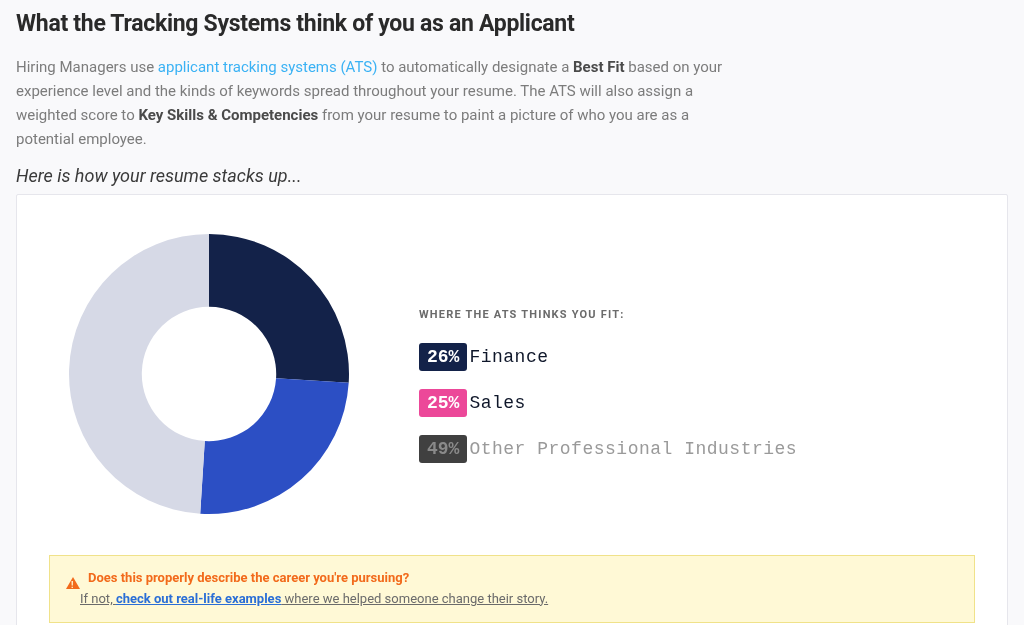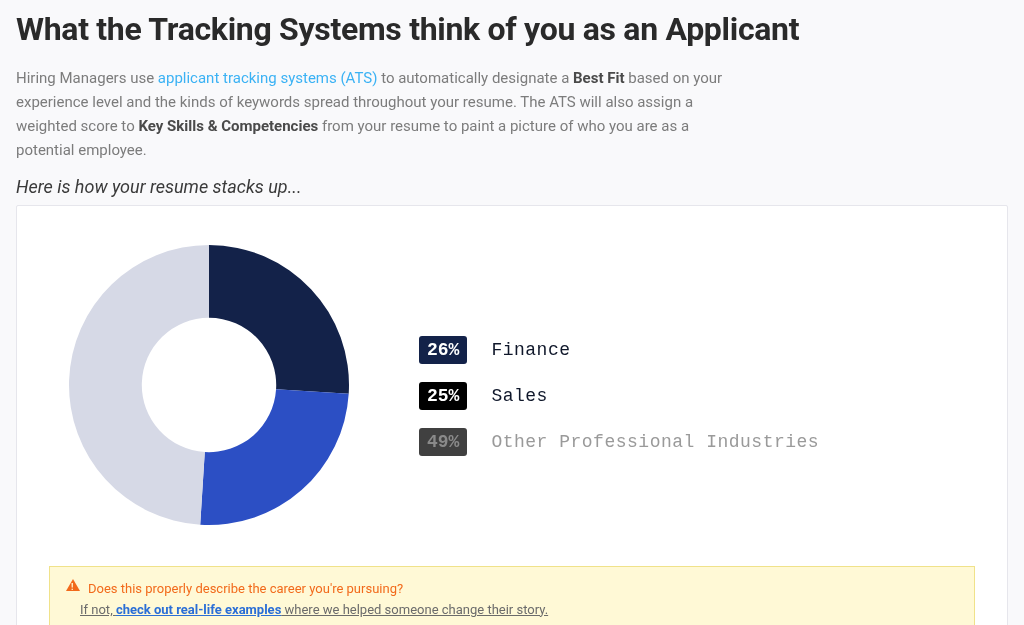--- a/index.html
+++ b/index.html
@@ -3,21 +3,21 @@
   <meta charset="utf-8">
   <style>
     * { margin: 0; padding: 0; box-sizing: border-box; }
     body {
       font-family: -apple-system, BlinkMacSystemFont, 'Segoe UI', Roboto, Helvetica, Arial, sans-serif;
       background: #f9f9fb;
       color: #3a3a3a;
       padding: 10px 16px;
     }
     h2.page-title {
-      font-size: 32px;
+      font-size: 23px;
       font-weight: 700;
       color: #2a2a2a;
       margin-bottom: 18px;
       letter-spacing: -0.3px;
     }
     p.intro {
       font-size: 15px;
       line-height: 1.6;
       color: #7c7c7c;
       max-width: 720px;
@@ -68,21 +68,21 @@
       font-size: 11px;
       letter-spacing: 1.2px;
       font-weight: 700;
       color: #6b6b6b;
       text-transform: uppercase;
       margin-bottom: 22px;
     }
     .legend-item {
       display: flex;
       align-items: center;
-      gap: 24px;
+      gap: 2px;
       margin-bottom: 18px;
       font-family: 'Courier New', Courier, monospace;
       font-size: 18px;
     }
     .legend-pct {
       font-weight: 700;
       color: #fff;
       padding: 4px 8px;
       border-radius: 3px;
       min-width: 48px;
@@ -98,23 +98,23 @@
     .alert {
       margin-top: 26px;
       background: #fff9d6;
       border: 1px solid #f0e28a;
       padding: 12px 16px;
       font-size: 13px;
       line-height: 1.6;
     }
     .alert-q {
       color: #f26a1b;
-      font-weight: 400;
+      font-weight: 700;
       display: flex;
-      align-items: flex-start;
+      align-items: flex-end;
       gap: 8px;
     }
     .alert-sub {
       color: #6b6b6b;
       margin-left: 14px;
       text-decoration: underline;
     }
     .alert-link {
       color: #2a6ed6;
       font-weight: 700;
@@ -153,27 +153,28 @@
 <div class="card">
   <div class="chart-row">
     <div class="donut-wrap">
       <svg id="donut-svg" width="300" height="300" viewBox="0 0 300 300">
           <path d="M 150 10 A 140 140 0 0 1 289.72374197995805 158.79067273410388 L 217.06739615037986 154.21952291236988 A 67.2 67.2 0 0 0 150 82.8 Z" fill="#132249"></path>
           <path d="M 289.72374197995805 158.79067273410388 A 140 140 0 0 1 141.20932726589612 289.72374197995805 L 145.78047708763015 217.06739615037986 A 67.2 67.2 0 0 0 217.06739615037986 154.21952291236988 Z" fill="#2c4fc4"></path>
           <path d="M 141.20932726589612 289.72374197995805 A 140 140 0 0 1 149.99999999999997 10 L 150 82.8 A 67.2 67.2 0 0 0 145.78047708763015 217.06739615037986 Z" fill="#d6d9e6"></path>
         </svg>
     </div>
     <div class="legend-wrap">
+      <div class="legend-title">WHERE THE ATS THINKS YOU FIT:</div>
       <div id="legend-items">
           <div class="legend-item">
             <span class="legend-pct" style="background: rgb(19, 34, 73);">26%</span>
             <span class="legend-label">Finance</span>
           </div>
           <div class="legend-item">
-            <span class="legend-pct" style="background: #000000;">25%</span>
+            <span class="legend-pct" style="background: #ec4899;">25%</span>
             <span class="legend-label">Sales</span>
           </div>
           <div class="legend-item">
             <span class="legend-pct" style="background: #404040; color: rgb(138, 138, 138);">49%</span>
             <span class="legend-label muted">Other Professional Industries</span>
           </div>
         </div>
     </div>
   </div>
 

